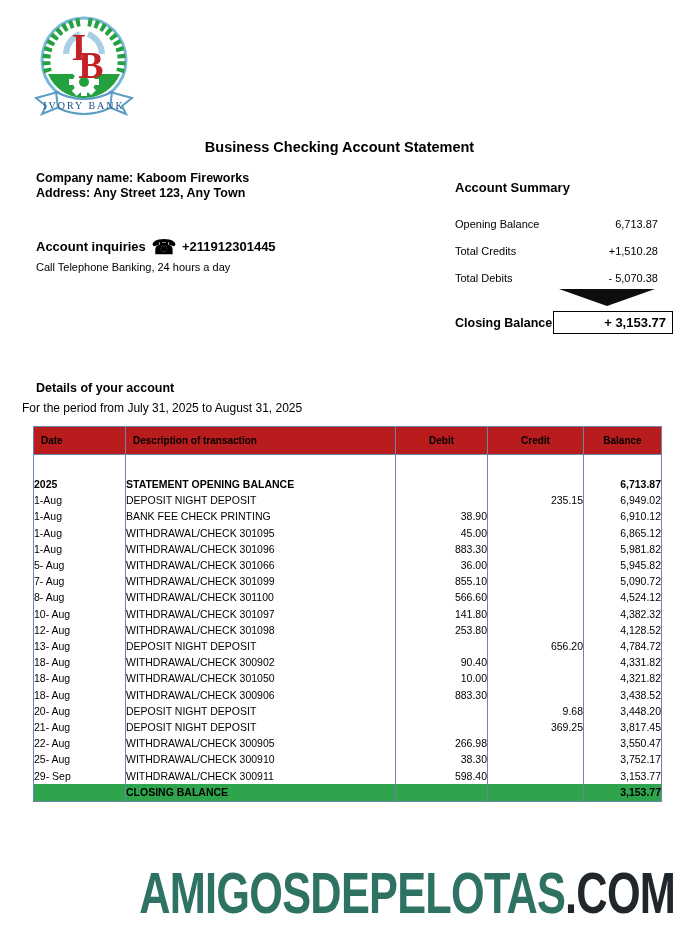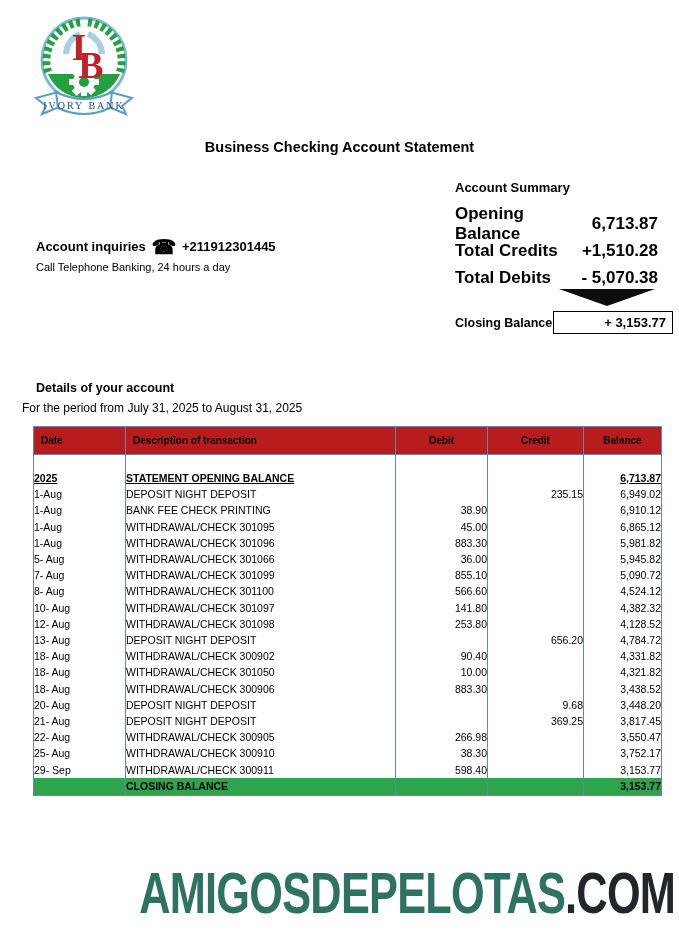--- a/index.html
+++ b/index.html
@@ -13,21 +13,21 @@
   .title{position:absolute;left:0;top:139px;width:100%;text-align:center;
          font-size:14.5px;font-weight:bold;}
   .company{position:absolute;left:36px;top:171px;font-size:12.5px;font-weight:bold;line-height:14.5px;}
   .inquiries{position:absolute;left:36px;top:235px;font-size:13px;font-weight:bold;}
   .phone-glyph{font-size:20px;vertical-align:-3px;padding:0 2px;}
   .telebank{position:absolute;left:36px;top:261px;font-size:11px;font-weight:normal;}
 
   
   .summary-heading{position:absolute;left:455px;top:180px;font-size:13px;font-weight:bold;}
   .summary-rows{position:absolute;left:455px;top:206px;width:203px;}
-  .sum-row{display:flex;justify-content:space-between;font-size:17px;font-weight:bold;
+  .sum-row{display:flex;justify-content:space-between;font-size:11px;font-weight:normal;
            margin-top:9px;height:18px;align-items:center;}
   .arrow-down{position:absolute;right:24px;top:289px;width:0;height:0;
               border-left:48px solid transparent;border-right:48px solid transparent;
               border-top:17px solid #0d0d0d;}
   .closing-line{position:absolute;left:455px;top:311px;width:218px;display:flex;align-items:center;}
   .closing-label{font-size:12.5px;font-weight:bold;}
   .closing-box{margin-left:auto;width:112px;height:21px;border:1.6px solid #000;
                font-size:13px;font-weight:bold;text-align:right;line-height:21px;padding-right:6px;}
 
   
@@ -41,21 +41,21 @@
                border:1px solid #6d83ab;padding:0 7px;}
   th.h-date,th.h-desc{text-align:left;}
   th.h-debit,th.h-credit,th.h-balance{text-align:center;}
   table.txn td{font-size:10.5px;height:16.2px;line-height:16.2px;padding:0;vertical-align:middle;
                overflow:hidden;white-space:nowrap;}
   td.c-date{padding-left:7px;}
   td.c-desc{padding-left:8px;border-left:1px solid #6d83ab;}
   td.c-debit{border-left:1px solid #6d83ab;text-align:right;padding-right:22px;}
   td.c-credit{border-left:1px solid #6d83ab;text-align:right;padding-right:33px;}
   td.c-balance{border-left:1px solid #6d83ab;text-align:right;padding-right:7px;}
-  tr.first-row td{padding-top:15px;text-decoration:underline;}
+  tr.first-row td{padding-top:21px;}
   tr.bold-row td{font-weight:bold;}
   tr.closing-row td{background:#2ea44d;font-weight:bold;height:17px;}
 
   
   .footer{position:absolute;right:4px;top:860px;font-size:57px;font-weight:bold;
           letter-spacing:-1px;white-space:nowrap;transform:scaleX(0.76);
           transform-origin:right center;}
   .footer .main{color:#2e7263;}
   .footer .suffix{color:#21262b;}
 </style>
@@ -88,20 +88,24 @@
       <text x="63" y="68" font-family="Liberation Serif, serif" font-weight="bold" font-size="38" fill="#c42127" text-anchor="middle">B</text>
       <path d="M8 88 L30 82 L34 96 L14 104 L18 96 Z" fill="#ffffff" stroke="#5a9cc4" stroke-width="2"></path>
       <path d="M104 88 L82 82 L78 96 L98 104 L94 96 Z" fill="#ffffff" stroke="#5a9cc4" stroke-width="2"></path>
       <path d="M28 82 Q56 96 84 82 L82 98 Q56 110 30 98 Z" fill="#ffffff" stroke="#5a9cc4" stroke-width="2"></path>
       <text x="56" y="99" font-family="Liberation Serif, serif" font-size="10" letter-spacing="2" fill="#1b4f8a" text-anchor="middle">IVORY BANK</text>
     </svg>
   </div>
 
   <div class="title">Business Checking Account Statement</div>
 
+  <div class="company">
+    <div>Company name: Kaboom Fireworks</div>
+    <div>Address: Any Street 123, Any Town</div>
+  </div>
 
   <div class="inquiries">
     <span>Account inquiries</span>
     <span class="phone-glyph">☎</span>
     <span>+211912301445</span>
   </div>
   <div class="telebank">Call Telephone Banking, 24 hours a day</div>
 
   <div class="summary-heading">Account Summary</div>
   <div class="summary-rows">

